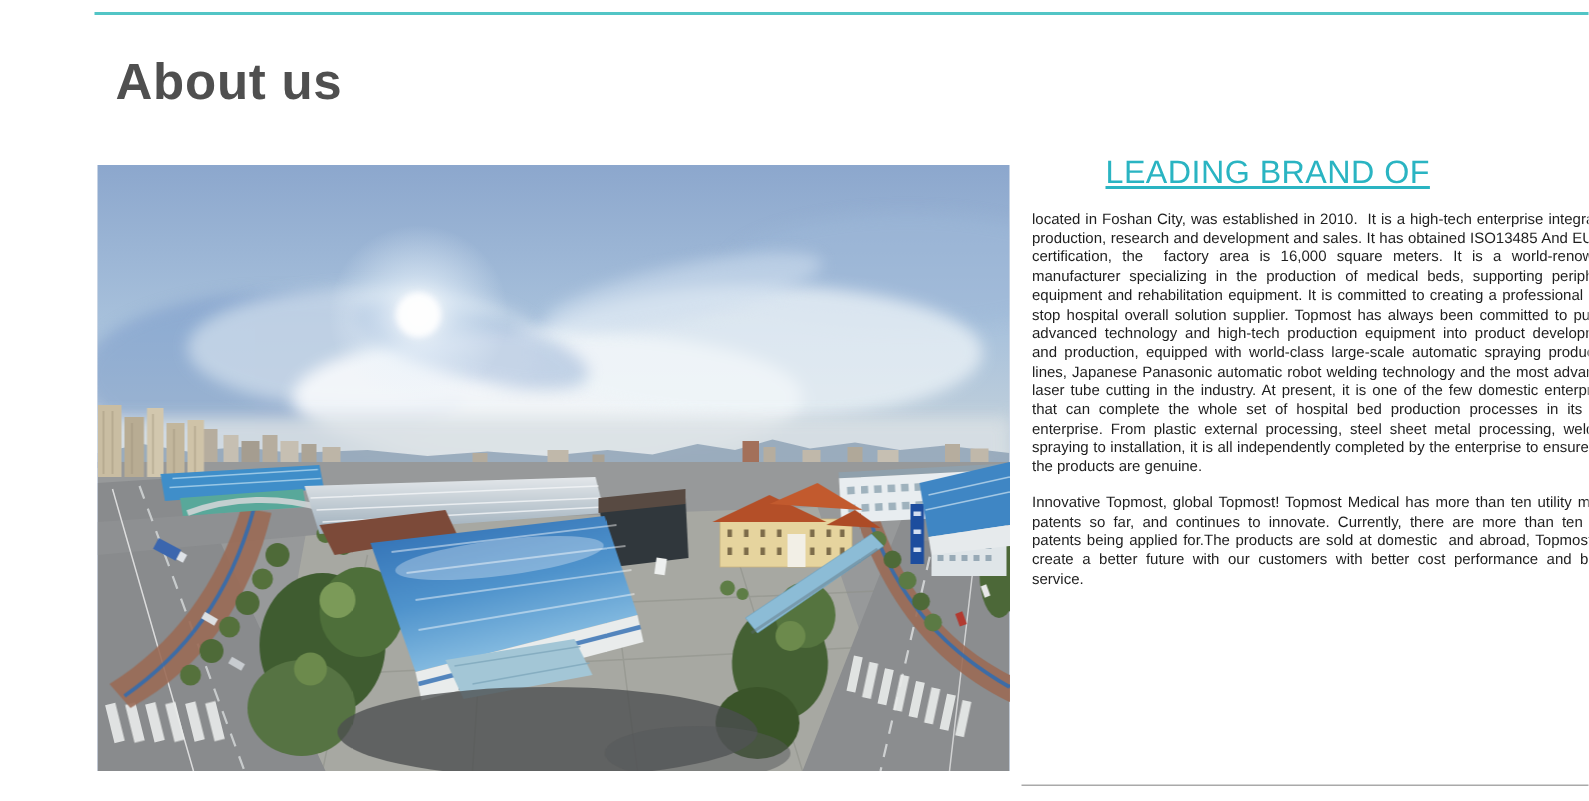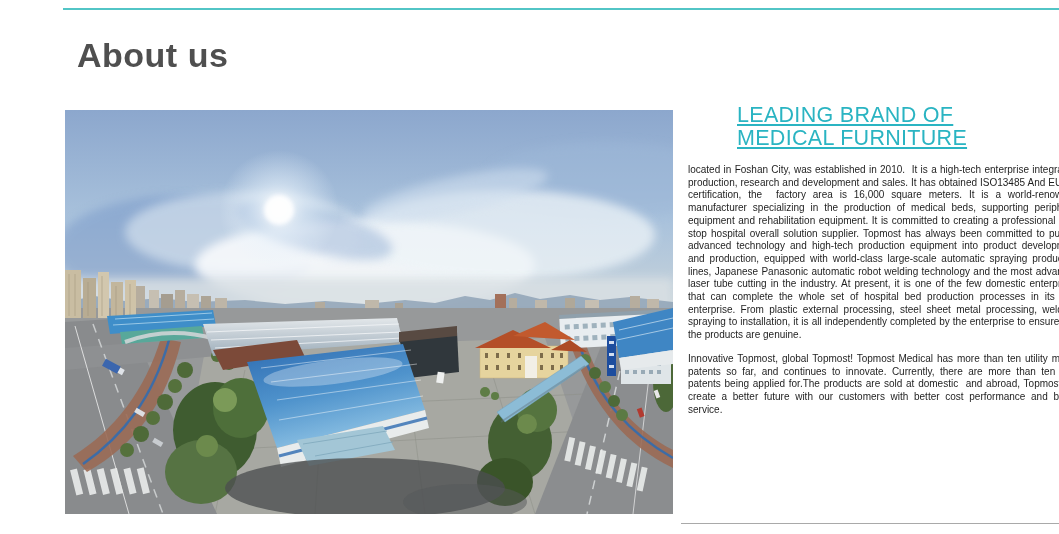--- a/index.html
+++ b/index.html
@@ -335,20 +335,20 @@
         <rect x="372" y="262" width="7" height="11" fill="#eef0ef" transform="rotate(8 375 267)"></rect>
         <rect x="70" y="300" width="10" height="5" fill="#dddfe2" transform="rotate(30 75 302)"></rect>
         <rect x="88" y="330" width="10" height="5" fill="#c8ccd0" transform="rotate(30 93 332)"></rect>
         <rect x="572" y="300" width="9" height="5" fill="#b23a30" transform="rotate(70 576 302)"></rect>
         <rect x="588" y="282" width="8" height="4" fill="#e8e8e8" transform="rotate(70 592 284)"></rect>
       </g>
     </svg>
   </div>
 
   <div class="text-col">
-    <h2 class="section-heading"><span>LEADING BRAND OF</span><br><span>MEDICAL FURNITURE</span></h2>
+    <h2 class="section-heading"><span>LEADING BRAND OF</span><br></h2>
     <p>located in Foshan City, was established in 2010.  It is a high-tech enterprise integrating production, research and development and sales. It has obtained ISO13485 And EU CE certification, the  factory area is 16,000 square meters. It is a world-renowned manufacturer specializing in the production of medical beds, supporting peripheral equipment and rehabilitation equipment. It is committed to creating a professional one-stop hospital overall solution supplier. Topmost has always been committed to putting advanced technology and high-tech production equipment into product development and production, equipped with world-class large-scale automatic spraying production lines, Japanese Panasonic automatic robot welding technology and the most advanced laser tube cutting in the industry. At present, it is one of the few domestic enterprises that can complete the whole set of hospital bed production processes in its own enterprise. From plastic external processing, steel sheet metal processing, welding, spraying to installation, it is all independently completed by the enterprise to ensure that the products are genuine.</p>
     <p>Innovative Topmost, global Topmost! Topmost Medical has more than ten utility model patents so far, and continues to innovate. Currently, there are more than ten new patents being applied for.The products are sold at domestic  and abroad, Topmost will create a better future with our customers with better cost performance and better service.</p>
   </div>
 
   <div class="bottom-rule"></div>
 
 </div>
 
 </body></html>

